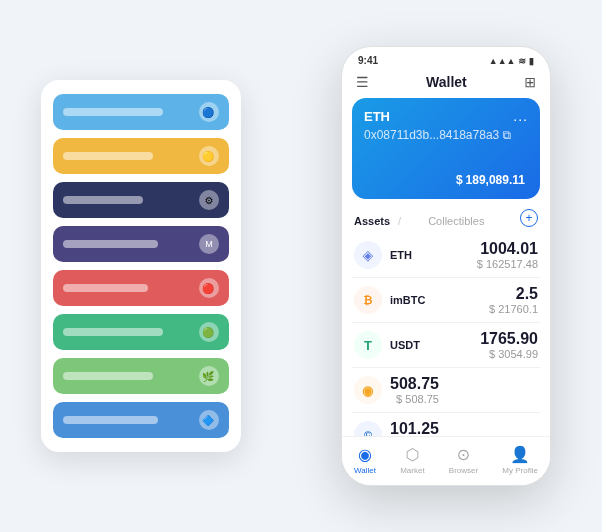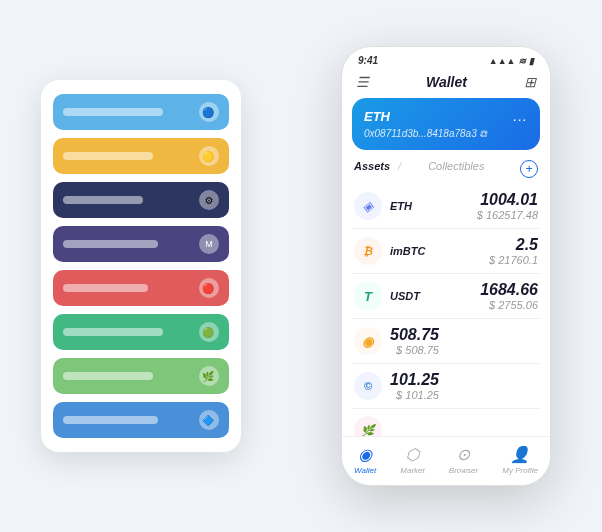--- a/index.html
+++ b/index.html
@@ -76,21 +76,20 @@
       transform: translateY(-50%);
       width: 210px;
       height: 440px;
       background: white;
       border-radius: 30px;
       box-shadow: 0 15px 50px rgba(0,0,0,0.18);
       overflow: hidden;
       display: flex;
       flex-direction: column;
       border: 1px solid #e0e0e0;
-      font-style: italic;
     }
 
     .phone-status-bar {
       display: flex;
       justify-content: space-between;
       align-items: center;
       padding: 8px 16px 4px;
       font-size: 10px;
       font-weight: 600;
       color: #333;
@@ -143,41 +142,41 @@
       font-size: 13px;
       font-weight: 700;
     }
 
     .eth-card-dots {
       font-size: 14px;
       letter-spacing: 1px;
     }
 
     .eth-card-address {
-      font-size: 10px;
+      font-size: 12px;
       opacity: 0.8;
-      margin-bottom: 0;
+      margin-bottom: 24px;
     }
 
     .eth-card-balance {
       font-size: 20px;
       font-weight: 700;
       text-align: right;
     }
 
     .eth-card-balance span {
       font-size: 12px;
       margin-right: 3px;
     }
 
     
     .assets-header {
       display: flex;
       justify-content: space-between;
-      align-items: flex-start;
+      align-items: flex-end;
       padding: 0 12px 6px;
     }
 
     .assets-tabs {
       display: flex;
       gap: 8px;
       font-size: 11px;
     }
 
     .tab-active {
@@ -364,20 +363,23 @@
 
     <div class="eth-card">
       <div class="eth-card-top">
         <span class="eth-card-name">ETH</span>
         <span class="eth-card-dots">...</span>
       </div>
       <div class="eth-card-address">
         <span>0x08711d3b...8418a78a3</span>
         <span>⧉</span>
       </div>
+      <div class="eth-card-balance">
+        <span>$</span><span>189,089.11</span>
+      </div>
     </div>
 
     <div class="assets-header">
       <div class="assets-tabs">
         <span class="tab-active">Assets</span>
         <span class="tab-divider">/</span>
         <span class="tab-inactive">Collectibles</span>
       </div>
       <div class="add-btn">+</div>
     </div>
@@ -399,22 +401,22 @@
         <div class="asset-values">
           <span class="asset-amount">2.5</span>
           <span class="asset-usd">$ 21760.1</span>
         </div>
       </div>
 
       <div class="asset-item">
         <div class="asset-icon icon-usdt" style="font-size:13px;font-weight:700">T</div>
         <span class="asset-name">USDT</span>
         <div class="asset-values">
-          <span class="asset-amount">1684.66</span>
-          <span class="asset-usd">$ 2755.06</span>
+          <span class="asset-amount">1765.90</span>
+          <span class="asset-usd">$ 3054.99</span>
         </div>
       </div>
 
       <div class="asset-item">
         <div class="asset-icon icon-dai" style="font-size:13px;font-weight:700">◉</div>
         <div class="asset-values">
           <span class="asset-amount">508.75</span>
           <span class="asset-usd">$ 508.75</span>
         </div>
       </div>

